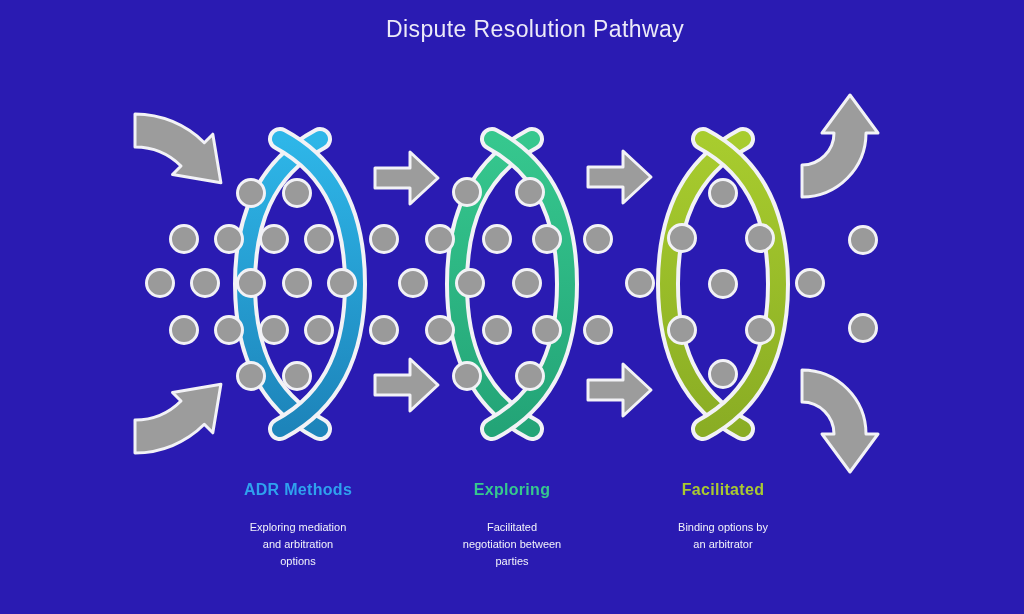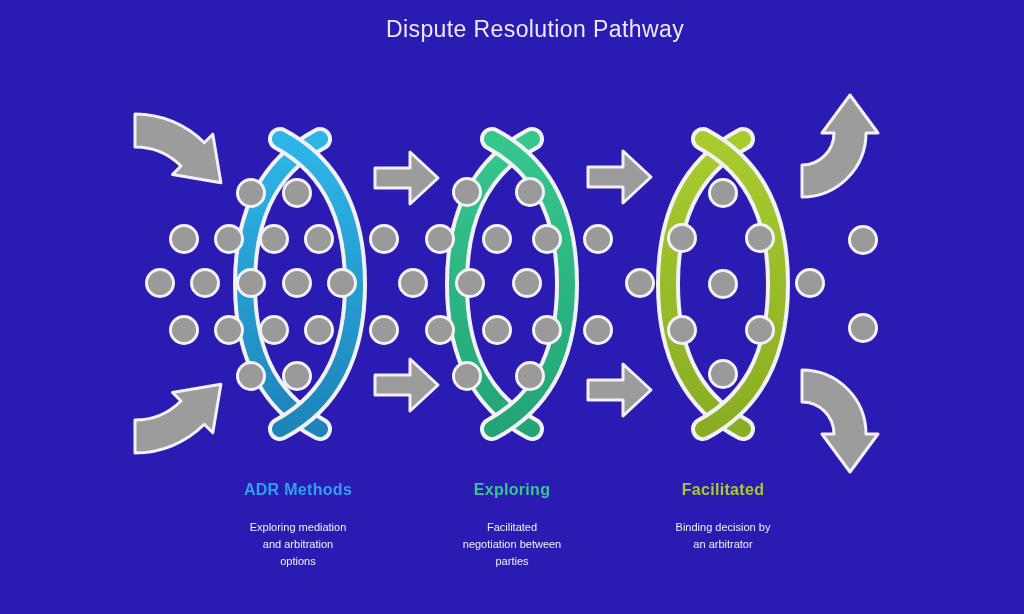--- a/index.html
+++ b/index.html
@@ -134,17 +134,17 @@
 
   <div class="stage-col" id="col1">
     <div class="stage-name" style="color: rgb(54, 200, 142);">Exploring</div>
     <div class="stage-desc" style="color: rgb(242, 243, 250);">Facilitated
 negotiation between
 parties</div>
   </div>
 
   <div class="stage-col" id="col2">
     <div class="stage-name" style="color: rgb(169, 201, 48);">Facilitated</div>
-    <div class="stage-desc" style="color: rgb(242, 243, 250);">Binding decision by
+    <div class="stage-desc" style="color: rgb(242, 243, 250);">Binding options by
 an arbitrator</div>
   </div>
 
 </div>
 
 </body></html>

